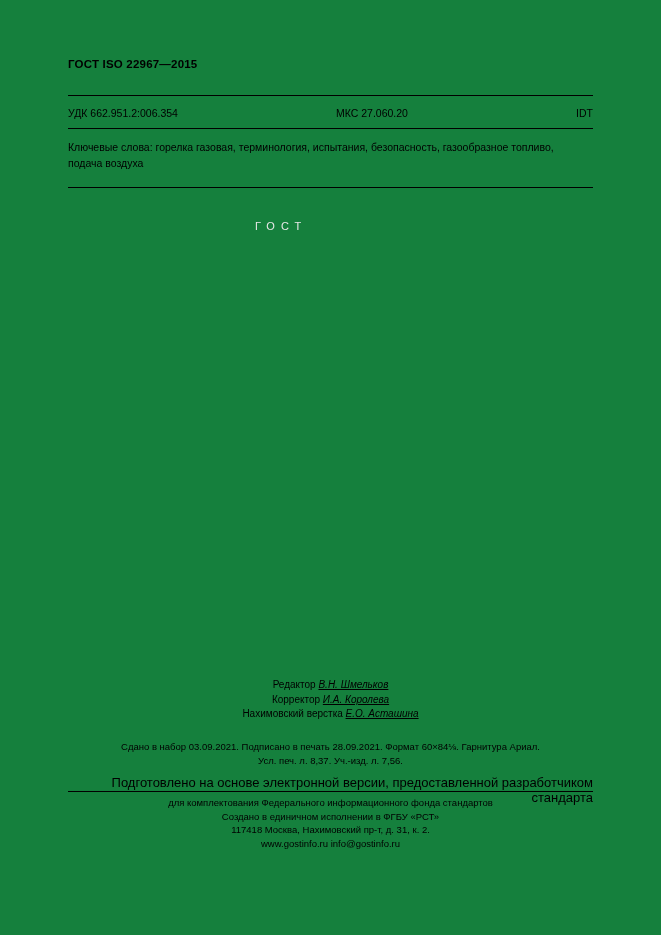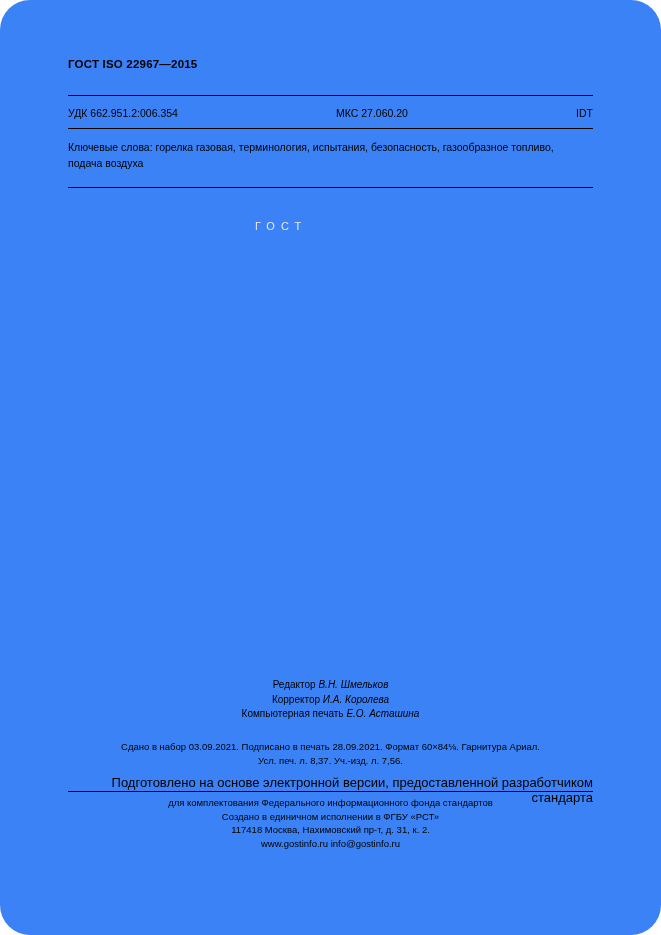--- a/index.html
+++ b/index.html
@@ -13,22 +13,21 @@
     position: relative;
     font-family: "Liberation Sans", sans-serif;
     color: #000000;
     overflow: hidden;
   }
   .page {
     position: absolute;
     left: 0; top: 0;
     width: 661px;
     height: 935px;
-    background: #3b82f6;
-    border-radius: 30px;
+    background: #15803d;
   }
   .header-title {
     position: absolute;
     left: 68px;
     top: 58px;
     font-size: 11.5px;
     font-weight: bold;
     letter-spacing: 0.2px;
   }
   .rule {
@@ -66,21 +65,21 @@
 
   .credits {
     position: absolute;
     left: 68px;
     top: 678px;
     width: 525px;
     text-align: center;
     font-size: 10px;
     line-height: 14.5px;
   }
-  .credits .nm { font-style: italic; }
+  .credits .nm { font-style: italic; text-decoration: underline; }
 
   .print-info {
     position: absolute;
     left: 68px;
     top: 740px;
     width: 525px;
     text-align: center;
     font-size: 9.5px;
     line-height: 14px;
   }
@@ -149,21 +148,21 @@
   <div class="credits">
     <div>
       <span>Редактор</span>
       <span class="nm">В.Н. Шмельков</span>
     </div>
     <div>
       <span>Корректор</span>
       <span class="nm">И.А. Королева</span>
     </div>
     <div>
-      <span>Компьютерная печать</span>
+      <span>Нахимовский верстка</span>
       <span class="nm">Е.О. Асташина</span>
     </div>
   </div>
 
   <div class="print-info">
     <div>Сдано в набор 03.09.2021.    Подписано в печать 28.09.2021.   Формат 60×84⅛.   Гарнитура Ариал.</div>
     <div>Усл. печ. л. 8,37.   Уч.-изд. л. 7,56.</div>
   </div>
 
   <div class="note">Подготовлено на основе электронной версии, предоставленной разработчиком стандарта</div>

